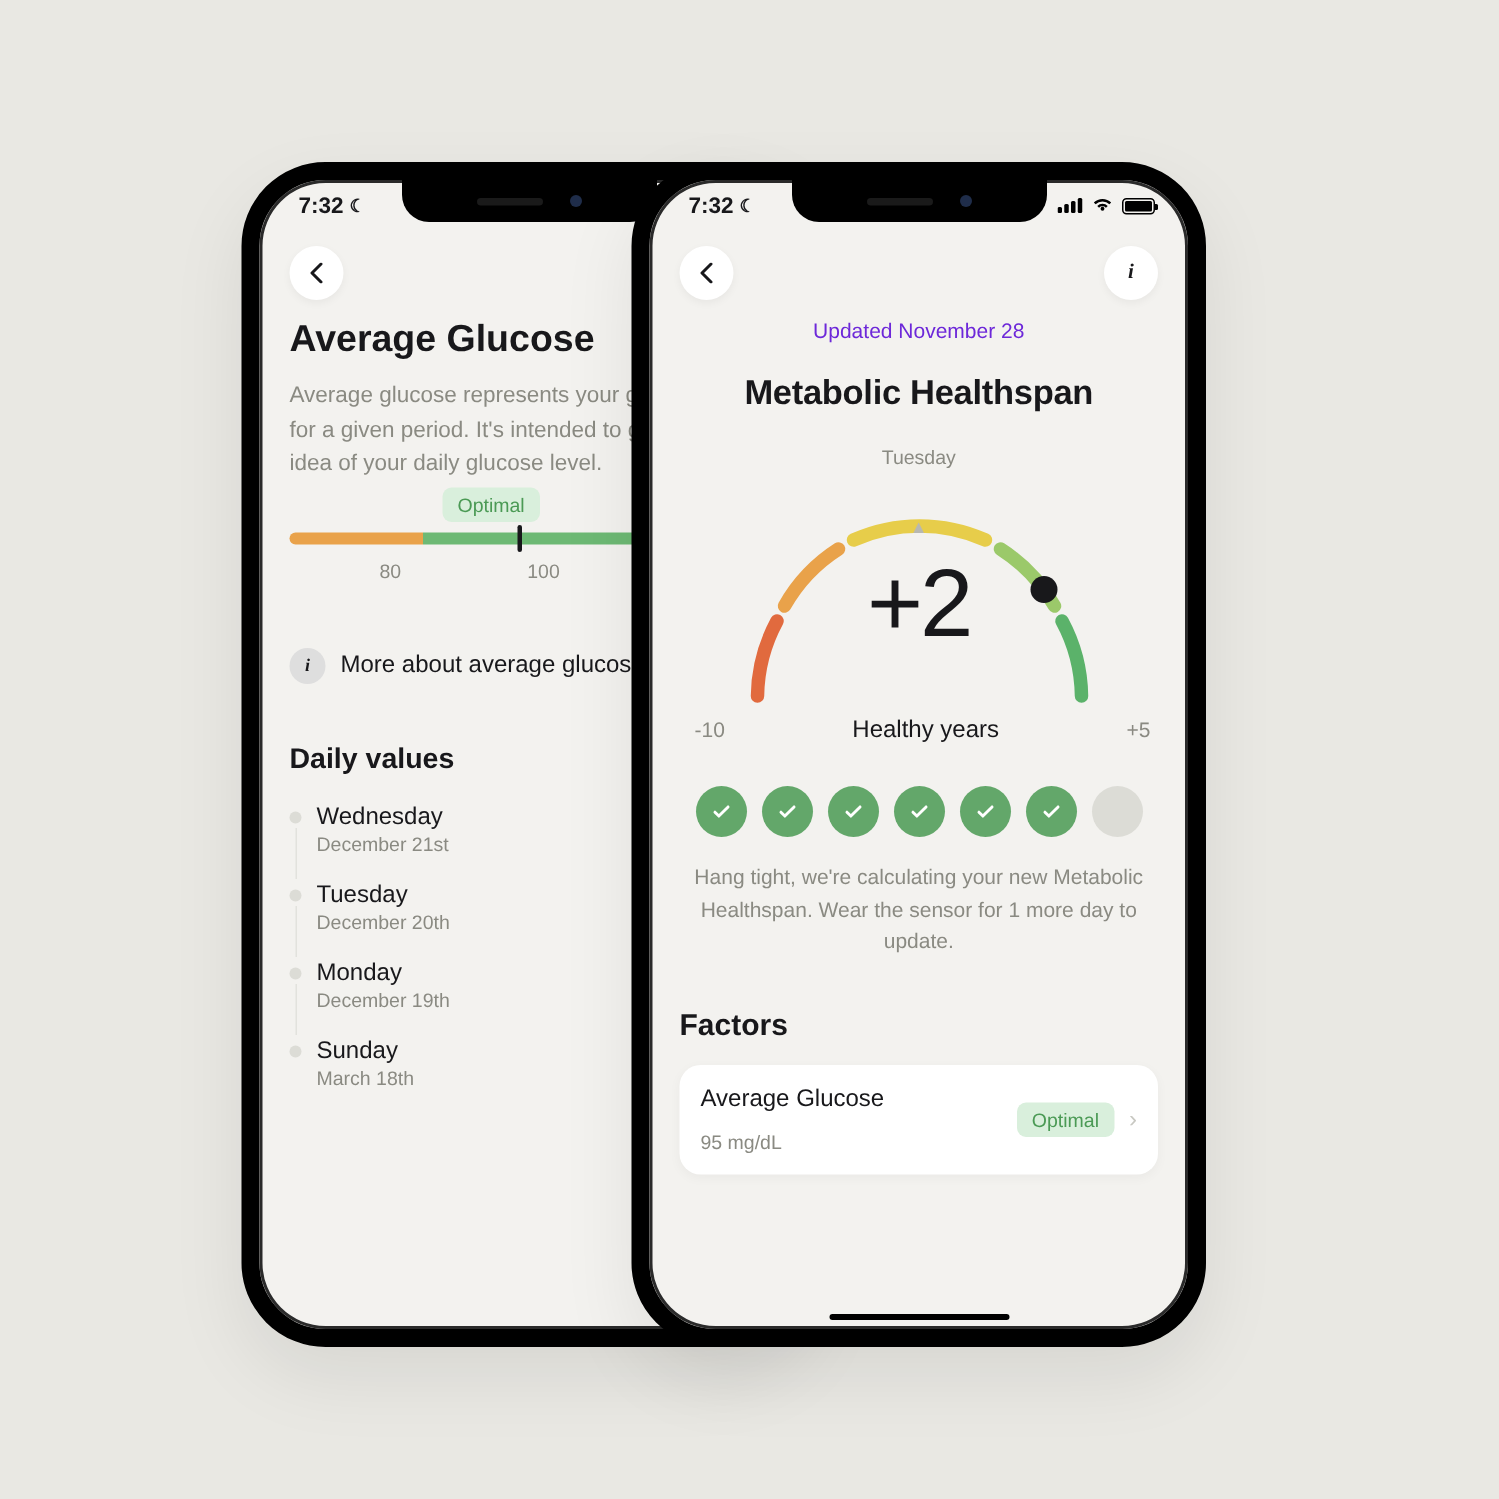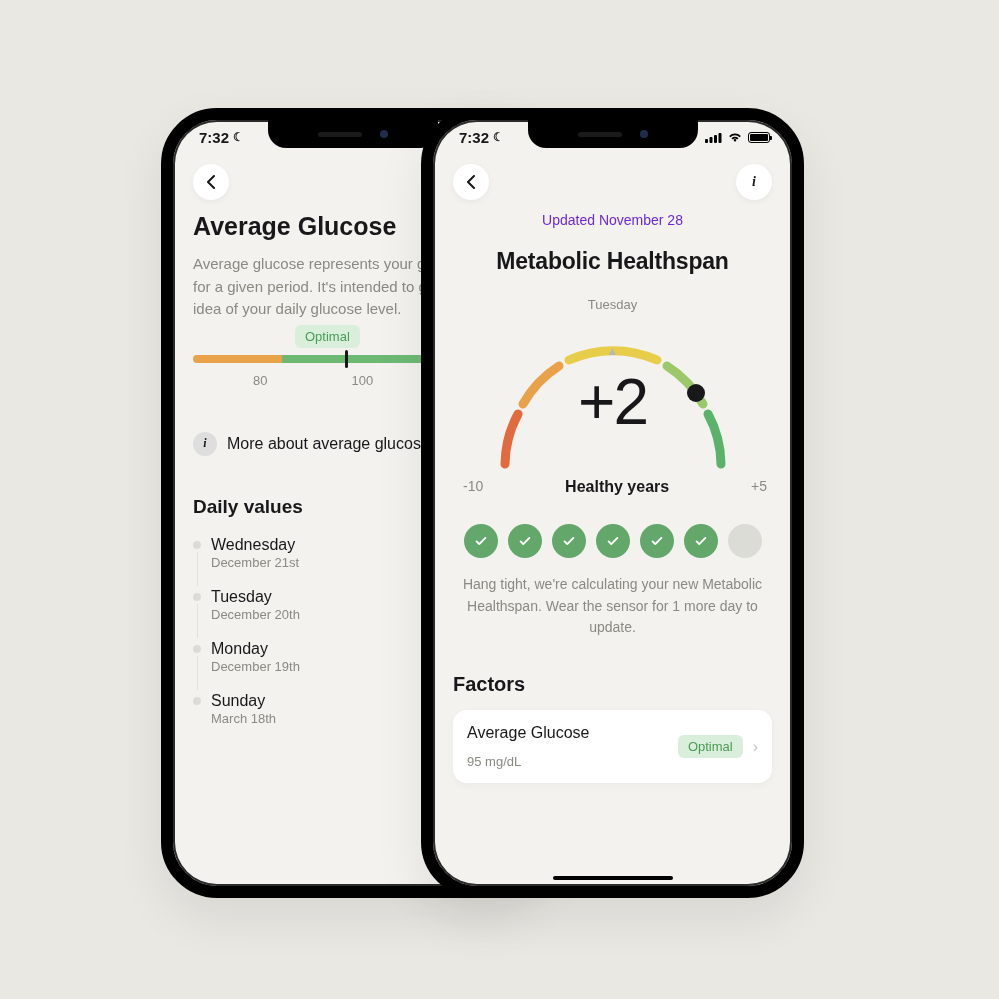--- a/index.html
+++ b/index.html
@@ -30,21 +30,21 @@
 
   .updated { text-align:center; color:#6d28d9; font-size:14px; margin:10px 0 20px; }
   h1.page-title { text-align:center; font-size:23px; font-weight:600; letter-spacing:-.2px; margin-bottom:22px; }
   .gauge-label { text-align:center; color:#8a8a82; font-size:13px; margin-bottom:12px; }
 
   .gauge-wrap { position:relative; width:260px; height:150px; margin:0 auto 0; }
   .gauge-wrap svg { width:100%; height:100%; overflow:visible; }
   .arrow { position:absolute; left:50%; top:20px; transform:translateX(-50%); color:#b8b8b0; font-size:12px;}
   .big-score { position:absolute; left:0; right:0; top:46px; text-align:center; font-size:64px; font-weight:500; letter-spacing:-2px; line-height:1; }
   .gauge-footer { display:flex; justify-content:space-between; align-items:flex-start; margin:4px 5px 0 10px; font-size:14px; color:#8a8a82; }
-  .gauge-caption { font-size:16px; color:#18181b;font-weight:bold; }
+  .gauge-caption { font-size:16px; color:#18181b; }
 
   .streak { display:flex; gap:10px; justify-content:center; margin:28px 0 16px; }
   .streak-dot { width:34px; height:34px; border-radius:50%; background:#63a76a; display:flex; align-items:center; justify-content:center; }
   .streak-dot.pending { background:#dcdcd6; }
   .streak-dot svg { width:14px; height:14px; }
 
   .hang-tight { text-align:center; color:#8a8a82; font-size:14px; line-height:1.55; padding:0 6px; }
 
   .section-head { font-size:20px; font-weight:600; margin:34px 0 14px; }
 

